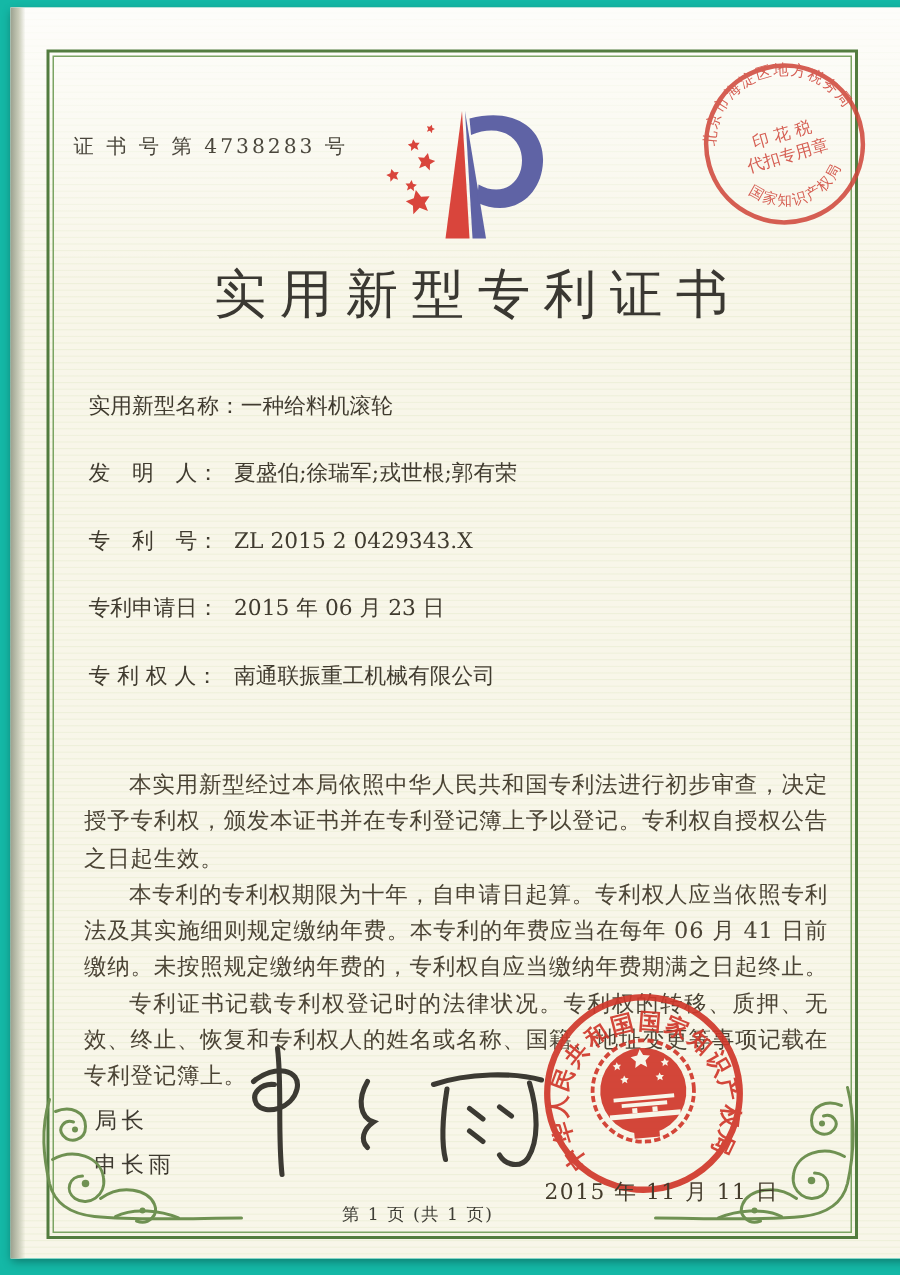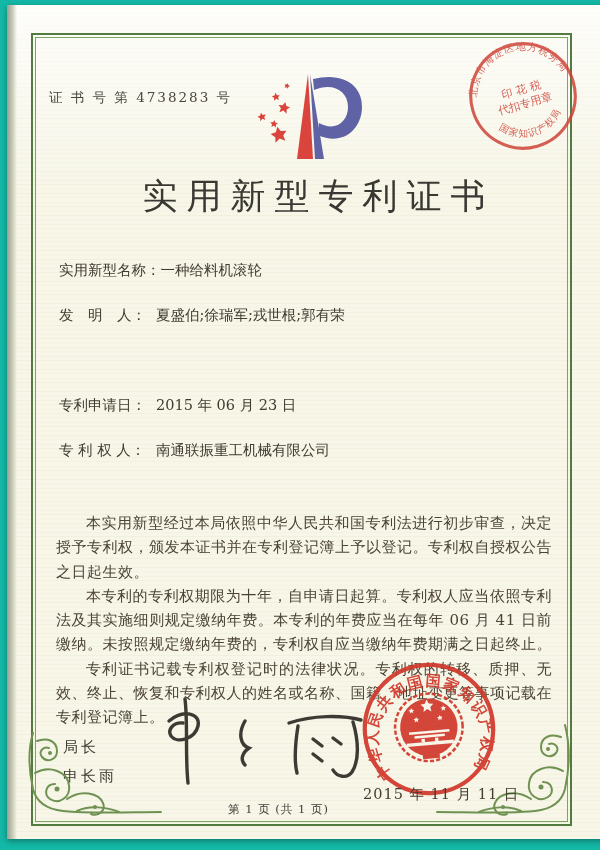--- a/index.html
+++ b/index.html
@@ -81,20 +81,23 @@
       <text x="60" y="72" font-size="11.5" fill="#cf4438" text-anchor="middle">代扣专用章</text>
     </svg>
 
     <div class="title">实用新型专利证书</div>
 
     <div class="field" style="top:256px">
       <span class="flabel">实用新型名称：</span><span class="fvalue">一种给料机滚轮</span>
     </div>
     <div class="field" style="top:301px">
       <span class="flabel">发　明　人：</span><span class="fvalue">夏盛伯;徐瑞军;戎世根;郭有荣</span>
+    </div>
+    <div class="field" style="top:346px">
+      <span class="flabel">专　利　号：</span><span class="fvalue">ZL 2015 2 0429343.X</span>
     </div>
     <div class="field" style="top:391px">
       <span class="flabel">专利申请日：</span><span class="fvalue">2015 年 06 月 23 日</span>
     </div>
     <div class="field" style="top:436px">
       <span class="flabel">专 利 权 人：</span><span class="fvalue">南通联振重工机械有限公司</span>
     </div>
 
     <div class="paras">
       <p>本实用新型经过本局依照中华人民共和国专利法进行初步审查，决定授予专利权，颁发本证书并在专利登记簿上予以登记。专利权自授权公告之日起生效。</p>

